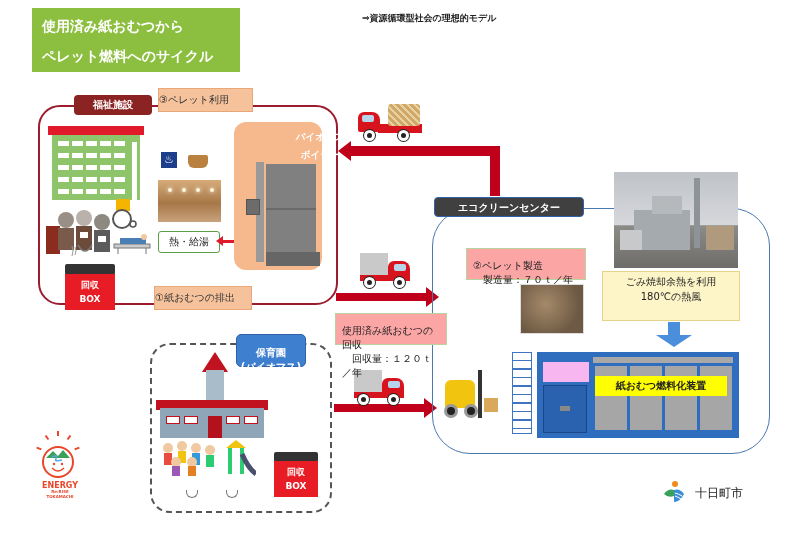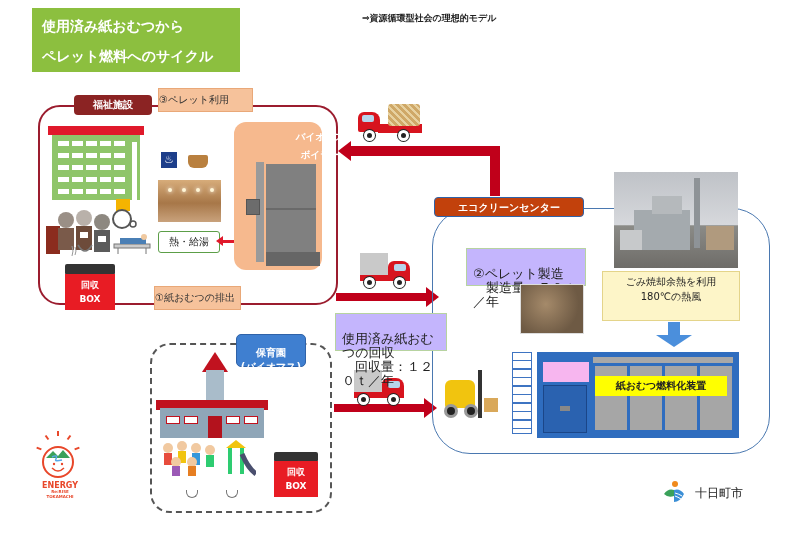--- a/index.html
+++ b/index.html
@@ -15,21 +15,21 @@
   
   .desc { left: 362px; top: 12px; font-size: 9px; font-weight: bold; line-height: 13px; color: #222; }
   .desc div { white-space: nowrap; }
 
   
   .welfare-frame { left: 38px; top: 105px; width: 300px; height: 200px; border: 2px solid #9b1c2e; border-radius: 22px; }
   .welfare-label { left: 74px; top: 95px; width: 78px; height: 20px; background: #8b2323; color: #fff;
                    font-size: 10px; font-weight: bold; text-align: center; line-height: 20px; border-radius: 4px; }
   .orange-label { background: #f6c29b; border: 1px solid #e9a878; font-size: 10px; color: #333; line-height: 22px; padding-left: 0; }
   .pellet-use { left: 158px; top: 88px; width: 95px; height: 24px; }
-  .diaper-out { left: 154px; top: 286px; width: 87px; height: 24px; }
+  .diaper-out { left: 154px; top: 286px; width: 98px; height: 24px; }
 
   
   .bldg-roof { left: 48px; top: 126px; width: 96px; height: 9px; background: #e0192b; }
   .bldg-body { left: 52px; top: 135px; width: 88px; height: 65px; background: #8fc56a; }
   .bldg-win { position: absolute; width: 11px; height: 5px; background: #fff; }
   .bldg-side { left: 132px; top: 142px; width: 5px; height: 65px; background: #fff; }
 
   
   .people { left: 46px; top: 206px; width: 92px; height: 48px; }
   .wheelchair { left: 108px; top: 197px; width: 30px; height: 32px; }
@@ -69,23 +69,23 @@
   .truck { position: absolute; }
   .truck .cargo { position: absolute; background: #c9c9c9; }
   .truck .cab { position: absolute; background: #d7141e; border-radius: 6px 8px 2px 2px; }
   .truck .cabwin { position: absolute; background: #b7d4ea; border-radius: 2px; }
   .truck .bed { position: absolute; background: #d7141e; }
   .truck .wheel { position: absolute; width: 11px; height: 11px; border-radius: 50%; background: #222; border: 3px solid #fff; box-shadow: 0 0 0 1px #222; }
   .pellet-load { position: absolute; background: repeating-linear-gradient(45deg, #cfa867 0 3px, #e7d1a0 3px 5px); border-radius: 3px; }
 
   
   .eco-frame { left: 432px; top: 208px; width: 338px; height: 246px; border: 1.5px solid #4a78b0; border-radius: 38px; }
-  .eco-label { left: 434px; top: 197px; width: 150px; height: 20px; background: #c2410c; color: #fff; font-size: 10px; font-weight: bold;
+  .eco-label { left: 434px; top: 197px; width: 150px; height: 20px; background: #404040; color: #fff; font-size: 10px; font-weight: bold;
                text-align: center; line-height: 20px; border-radius: 4px; border: 1px solid #2f62a8; }
-  .green-note { background: #c4b5fd; border: 1px solid #b7d3a0; font-size: 13px; line-height: 14px; padding: 18px 6px; color: #222; }
+  .green-note { background: #fca5a5; border: 1px solid #b7d3a0; font-size: 10px; line-height: 14px; padding: 10px 6px; color: #222; }
   .pellet-make { left: 466px; top: 248px; width: 120px; height: 32px; }
   .collect-note { left: 335px; top: 313px; width: 112px; height: 32px; }
   .pellet-photo { left: 520px; top: 284px; width: 64px; height: 50px; background: radial-gradient(circle at 40% 40%, #a58a6a, #6e5a44 70%); border: 1px solid #ddd; }
   .plant-photo { left: 614px; top: 172px; width: 124px; height: 96px; background: linear-gradient(#bfc2c7 0, #d6d8dc 55%, #8b8b87 56%, #6e6c68 100%); }
   .plant-bldg { position: absolute; background: #9aa0a4; }
   .heat-note { left: 602px; top: 271px; width: 138px; height: 50px; background: #fdf5c8; border: 1px solid #e4d48a; font-size: 10px;
                text-align: center; line-height: 15px; padding-top: 2px; }
   .blue-down { left: 668px; top: 322px; width: 12px; height: 14px; background: #4b8fdc; }
   .blue-down-head { left: 656px; top: 335px; width: 0; height: 0; border-top: 12px solid #4b8fdc; border-left: 18px solid transparent; border-right: 18px solid transparent; }
 

